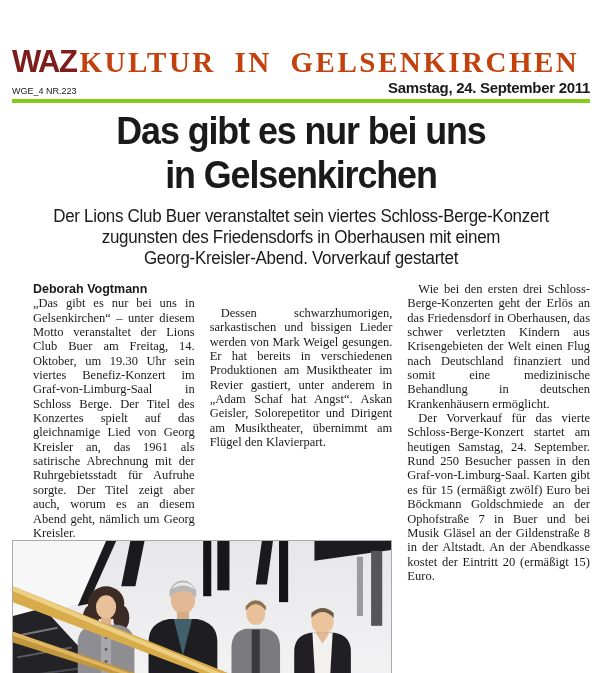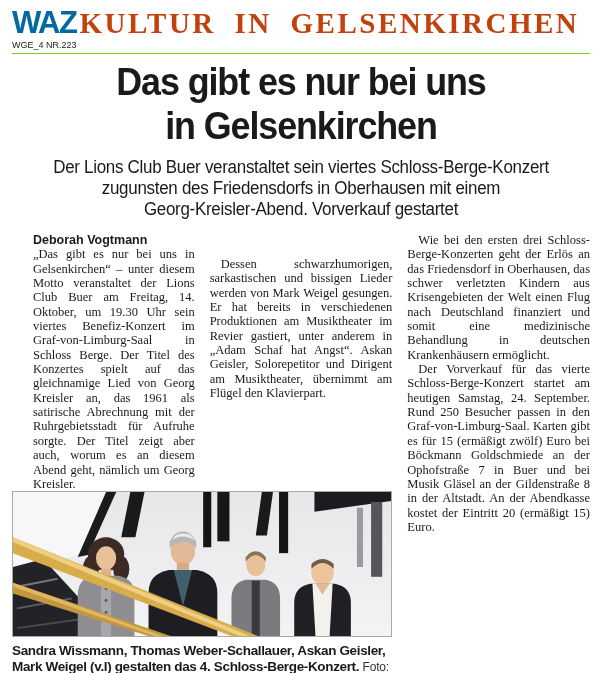--- a/index.html
+++ b/index.html
@@ -10,31 +10,31 @@
     font-family: "Liberation Serif", serif;
     overflow: hidden;
   }
   .page { padding: 7px 10px 0 12px; }
 
   
   .masthead-top { display: flex; align-items: flex-end; white-space: nowrap; }
   .logo {
     font-family: "Liberation Sans", sans-serif;
     font-weight: 900; font-size: 31px; line-height: 1;
-    color: #0369a1; letter-spacing: -1.5px;
+    color: #7f1d1d; letter-spacing: -1.5px; margin-top: 39px;
   }
   .section-title {
     font-family: "Liberation Serif", serif;
     font-weight: 700; font-size: 29px; line-height: 1;
     color: #c2410c; letter-spacing: 2.5px; word-spacing: 9px;
     margin-left: 3px;
   }
   .masthead-sub {
     display: flex; justify-content: space-between; align-items: flex-end;
-    margin-top: 2px; padding-bottom: 3px; border-bottom: 1px solid #84cc16;
+    margin-top: 2px; padding-bottom: 3px; border-bottom: 4px solid #84cc16;
   }
   .edition { font-family: "Liberation Sans", sans-serif; font-size: 9px; color: #222; }
   .date {
     font-family: "Liberation Sans", sans-serif;
     font-weight: 700; font-size: 15px; letter-spacing: -0.3px;
   }
 
   
   .headline {
     text-align: center;
@@ -93,20 +93,21 @@
 
 <div class="page">
 
   <div class="masthead">
     <div class="masthead-top">
       <span class="logo">WAZ</span>
       <span class="section-title">KULTUR IN GELSENKIRCHEN</span>
     </div>
     <div class="masthead-sub">
       <span class="edition">WGE_4 NR.223</span>
+      <span class="date">Samstag, 24. September 2011</span>
     </div>
   </div>
 
   <div class="headline">
     <div>Das gibt es nur bei uns</div>
     <div>in Gelsenkirchen</div>
   </div>
 
   <div class="subhead">
     <div>Der Lions Club Buer veranstaltet sein viertes Schloss-Berge-Konzert</div>

